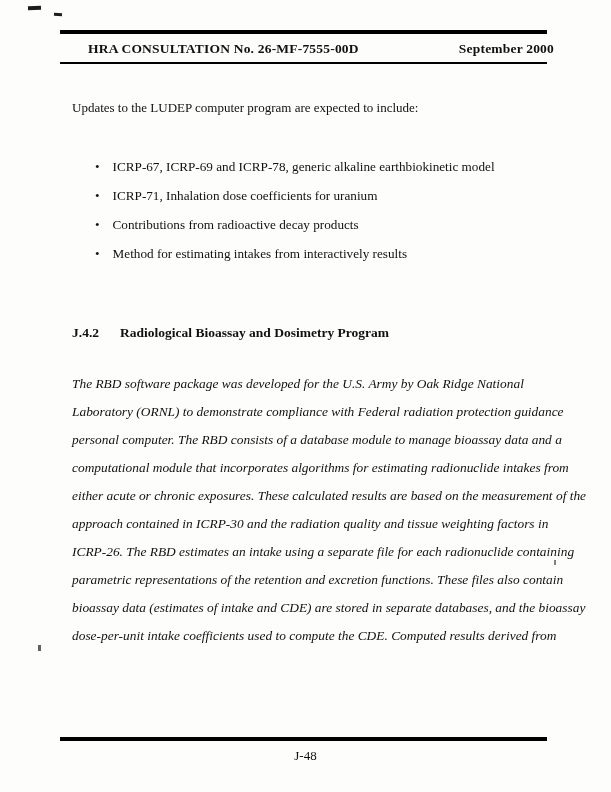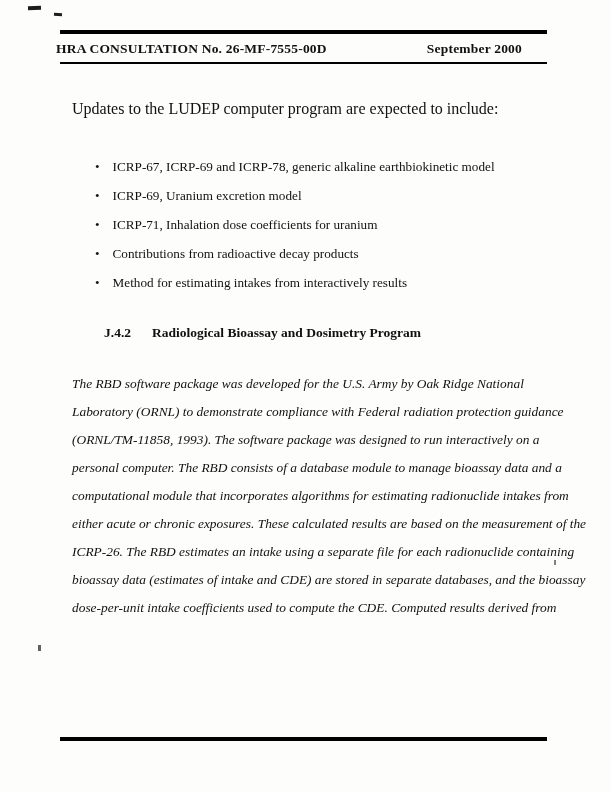--- a/index.html
+++ b/index.html
@@ -26,30 +26,30 @@
 
   
   .rule { position: absolute; left: 60px; width: 487px; background: #000; }
   .rule.header-top    { top: 30px;  height: 4px; }
   .rule.header-bottom { top: 62px;  height: 2px; }
   .rule.footer-top    { top: 737px; height: 4px; }
 
   
   .header-row {
     position: absolute;
-    left: 56px; top: 41px; width: 466px;
+    left: 88px; top: 41px; width: 466px;
     display: flex; justify-content: space-between; align-items: baseline;
     font-weight: bold; font-size: 13.5px; letter-spacing: .2px;
   }
 
   
   .intro {
     position: absolute;
     left: 72px; top: 100px; width: 470px;
-    font-size: 16px;
+    font-size: 13px;
   }
 
   
   .bullets {
     position: absolute;
     left: 95px; top: 152px; width: 450px;
     font-size: 13.2px;
   }
   .bullet-row {
     display: flex;
@@ -61,21 +61,21 @@
     content: "\2022";
     font-size: 13px;
     margin-right: 13px;
     flex: 0 0 auto;
   }
 
   
   .section-heading {
     position: absolute;
     left: 72px; top: 325px; width: 470px;
-    font-weight: bold; font-size: 13.5px; margin-left: 32px;
+    font-weight: bold; font-size: 13.5px;
   }
   .section-number { display: inline-block; width: 48px; }
 
   
   .paragraph {
     position: absolute;
     left: 72px; top: 370px; width: 478px;
     font-size: 13.4px;
     font-style: italic;
   }
@@ -112,45 +112,44 @@
 
   <div class="rule header-bottom"></div>
 
   <div class="intro">Updates to the LUDEP computer program are expected to include:</div>
 
   <div class="bullets">
     <div class="bullet-row">
       <span>ICRP-67, ICRP-69 and ICRP-78, generic alkaline earthbiokinetic model</span>
     </div>
     <div class="bullet-row">
-      <span>ICRP-69, Uranium excretion model</span>
-    </div>
-    <div class="bullet-row">
       <span>ICRP-71, Inhalation dose coefficients for uranium</span>
     </div>
     <div class="bullet-row">
       <span>Contributions from radioactive decay products</span>
     </div>
     <div class="bullet-row">
       <span>Method for estimating intakes from interactively results</span>
     </div>
   </div>
 
   <div class="section-heading">
     <span class="section-number">J.4.2</span><span>Radiological Bioassay and Dosimetry Program</span>
   </div>
 
   <div class="paragraph">
     <div class="pline">The RBD software package was developed for the U.S. Army by Oak Ridge National</div>
     <div class="pline">Laboratory (ORNL) to demonstrate compliance with Federal radiation protection guidance</div>
-    <div class="pline">(ORNL/TM-11858, 1993).  The software package was designed to run interactively on a</div>
     <div class="pline">personal computer.  The RBD consists of a database module to manage bioassay data and a</div>
     <div class="pline">computational module that incorporates algorithms for estimating radionuclide intakes from</div>
     <div class="pline">either acute or chronic exposures.  These calculated results are based on the measurement of the</div>
+    <div class="pline">approach contained in ICRP-30 and the radiation quality and tissue weighting factors in</div>
     <div class="pline">ICRP-26.  The RBD estimates an intake using a separate file for each radionuclide containing</div>
+    <div class="pline">parametric representations of the retention and excretion functions.  These files also contain</div>
     <div class="pline">bioassay data (estimates of intake and CDE) are stored in separate databases, and the bioassay</div>
     <div class="pline">dose-per-unit intake coefficients used to compute the CDE.  Computed results derived from</div>
   </div>
 
   <div class="rule footer-top"></div>
 
+  <div class="footer-text">J-48</div>
 
 </div>
 
 </body></html>

